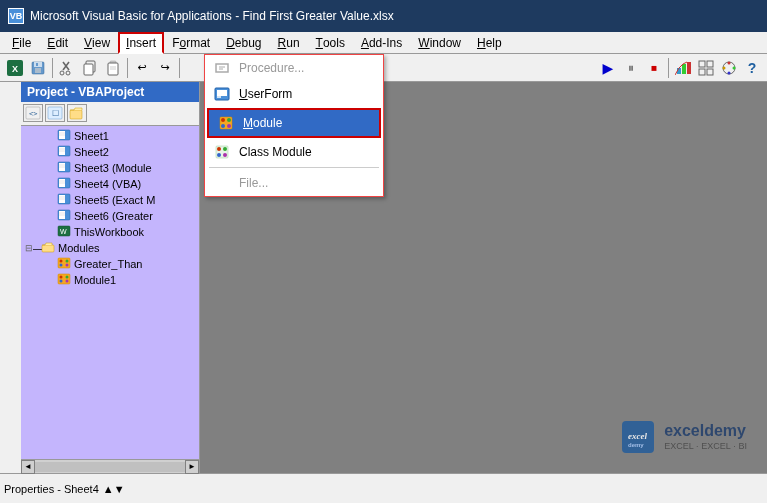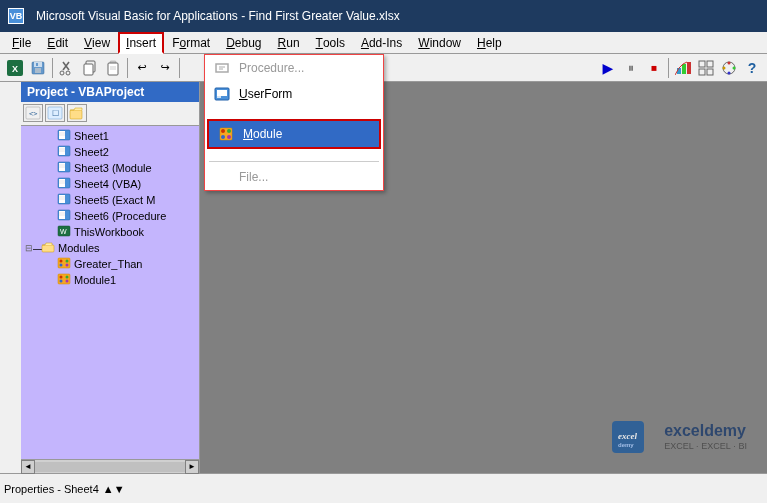--- a/index.html
+++ b/index.html
@@ -13,21 +13,21 @@
       position: relative;
     }
 
     
     .title-bar {
       background: #1e3a5f;
       color: white;
       padding: 16px 8px;
       display: flex;
       align-items: center;
-      gap: 12px;
+      gap: 6px;
       height: 26px;
     }
     .title-bar-text {
       font-size: 12px;
       font-weight: normal;
     }
 
     
     .menu-bar {
       background: #f0f0f0;
@@ -209,31 +209,31 @@
     }
     .dropdown-separator {
       height: 1px;
       background: #ccc;
       margin: 2px 4px;
     }
 
     
     .module-item-wrapper {
       border: 2px solid #cc0000;
-      margin: 12px 2px;
+      margin: 1px 2px;
     }
 
     
     .watermark {
       position: absolute;
       bottom: 20px;
       right: 20px;
       display: flex;
       align-items: center;
-      gap: 20px;
+      gap: 10px;
       opacity: 0.8;
     }
     .watermark-logo {
       width: 32px;
       height: 32px;
       background: #1e5a9c;
       border-radius: 4px;
       display: flex;
       align-items: center;
       justify-content: center;
@@ -299,20 +299,32 @@
             <rect x="2" y="2" width="12" height="12" rx="1" fill="#f5a623" stroke="#cc8800" stroke-width="0.5"></rect>
             <circle cx="5" cy="5" r="2" fill="#cc3300"></circle>
             <circle cx="11" cy="5" r="2" fill="#33aa33"></circle>
             <circle cx="5" cy="11" r="2" fill="#3366cc"></circle>
             <circle cx="11" cy="11" r="2" fill="#aa33aa"></circle>
           </svg>
         </div>
         <span class="dropdown-item-label"><u>M</u>odule</span>
       </div>
     </div>
+    <div class="dropdown-item">
+      <div class="dropdown-item-icon">
+        <svg width="16" height="16" viewBox="0 0 16 16">
+          <rect x="2" y="2" width="12" height="12" rx="1" fill="#e8f4e8" stroke="#99cc99" stroke-width="0.5"></rect>
+          <circle cx="5" cy="5" r="2" fill="#cc3300"></circle>
+          <circle cx="11" cy="5" r="2" fill="#33aa33"></circle>
+          <circle cx="5" cy="11" r="2" fill="#3366cc"></circle>
+          <circle cx="11" cy="11" r="2" fill="#aa33aa"></circle>
+        </svg>
+      </div>
+      <span class="dropdown-item-label">Class Module</span>
+    </div>
     <div class="dropdown-separator"></div>
     <div class="dropdown-item disabled">
       <div class="dropdown-item-icon"></div>
       <span class="dropdown-item-label">File...</span>
     </div>
   </div>
 </div>
 
 <div class="toolbar">
 
@@ -482,21 +494,21 @@
       <div class="tree-item">
         <span class="tree-indent2"></span>
         <span class="tree-icon">
           <svg width="14" height="12" viewBox="0 0 14 12">
               <rect x="1" y="1" width="12" height="10" rx="1" fill="#4a90d9" stroke="#2060aa" stroke-width="0.5"></rect>
               <rect x="2" y="2" width="6" height="8" fill="white"></rect>
               <line x1="2" y1="4" x2="8" y2="4" stroke="#ccc" stroke-width="0.5"></line>
               <line x1="2" y1="6" x2="8" y2="6" stroke="#ccc" stroke-width="0.5"></line>
             </svg>
         </span>
-        <span>Sheet6 (Procedure</span>
+        <span>Sheet6 (Greater</span>
       </div>
       <div class="tree-item">
         <span class="tree-indent2"></span>
         <span class="tree-icon">
           <svg width="14" height="12" viewBox="0 0 14 12">
               <rect x="1" y="1" width="12" height="10" rx="1" fill="#1d6f42" stroke="#155232" stroke-width="0.5"></rect>
               <text x="3" y="9" font-size="7" fill="white" font-family="sans-serif">W</text>
             </svg>
         </span>
         <span>ThisWorkbook</span>

